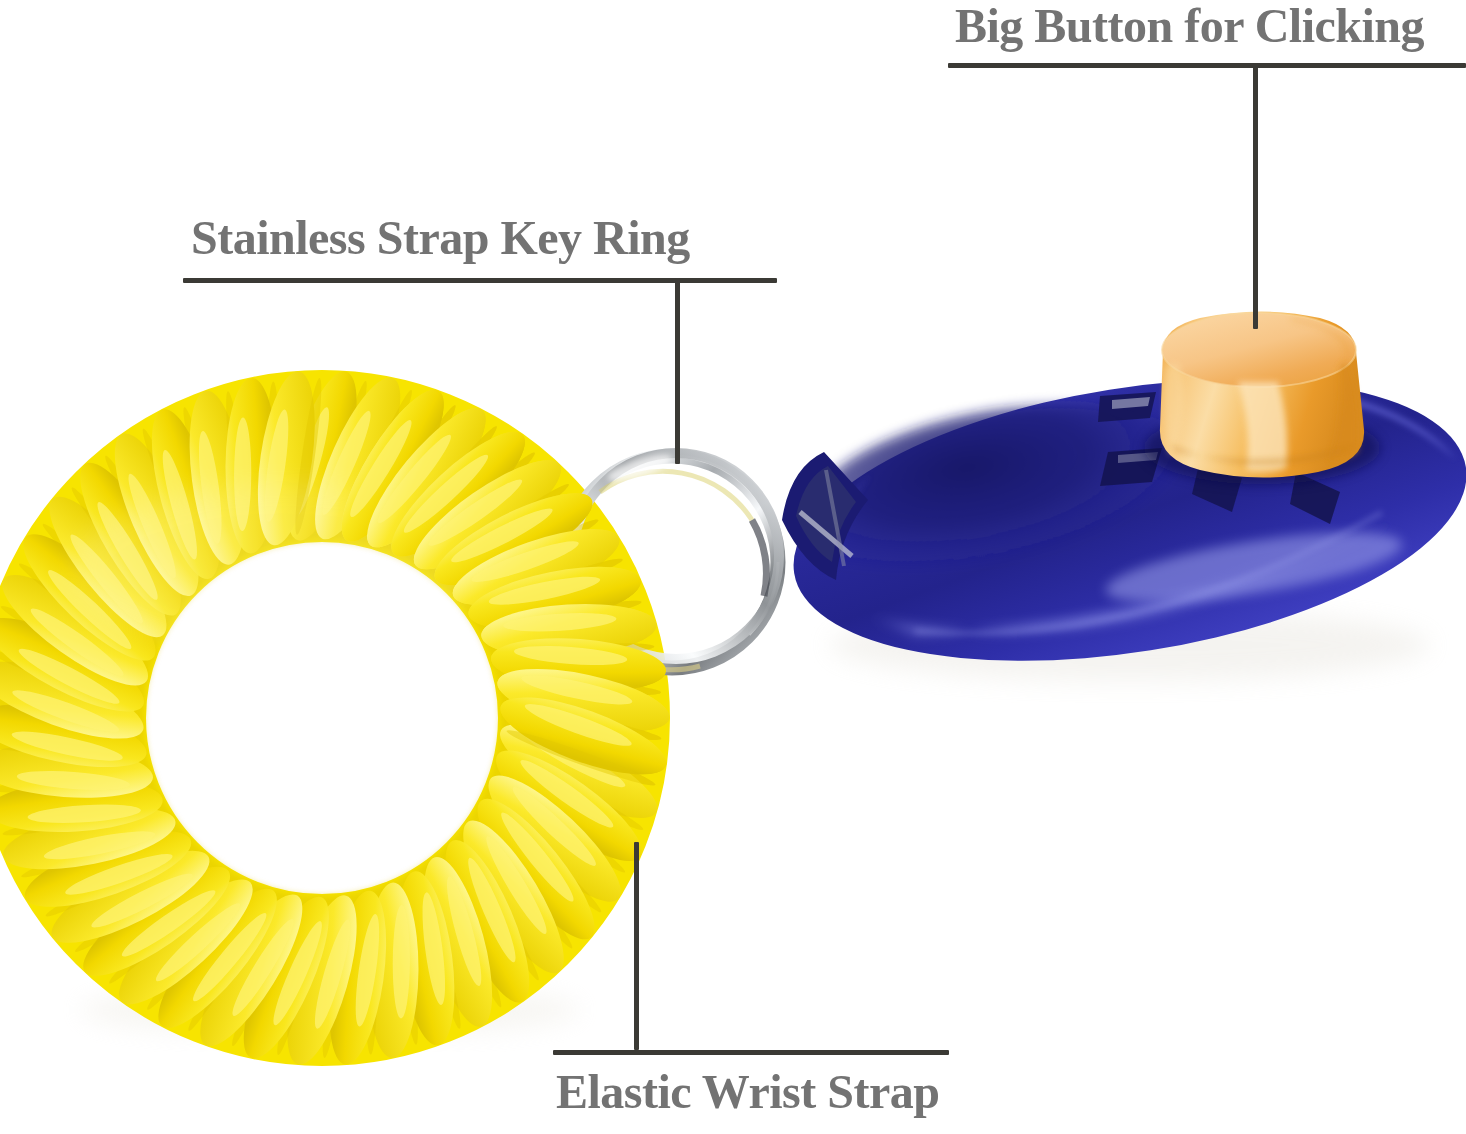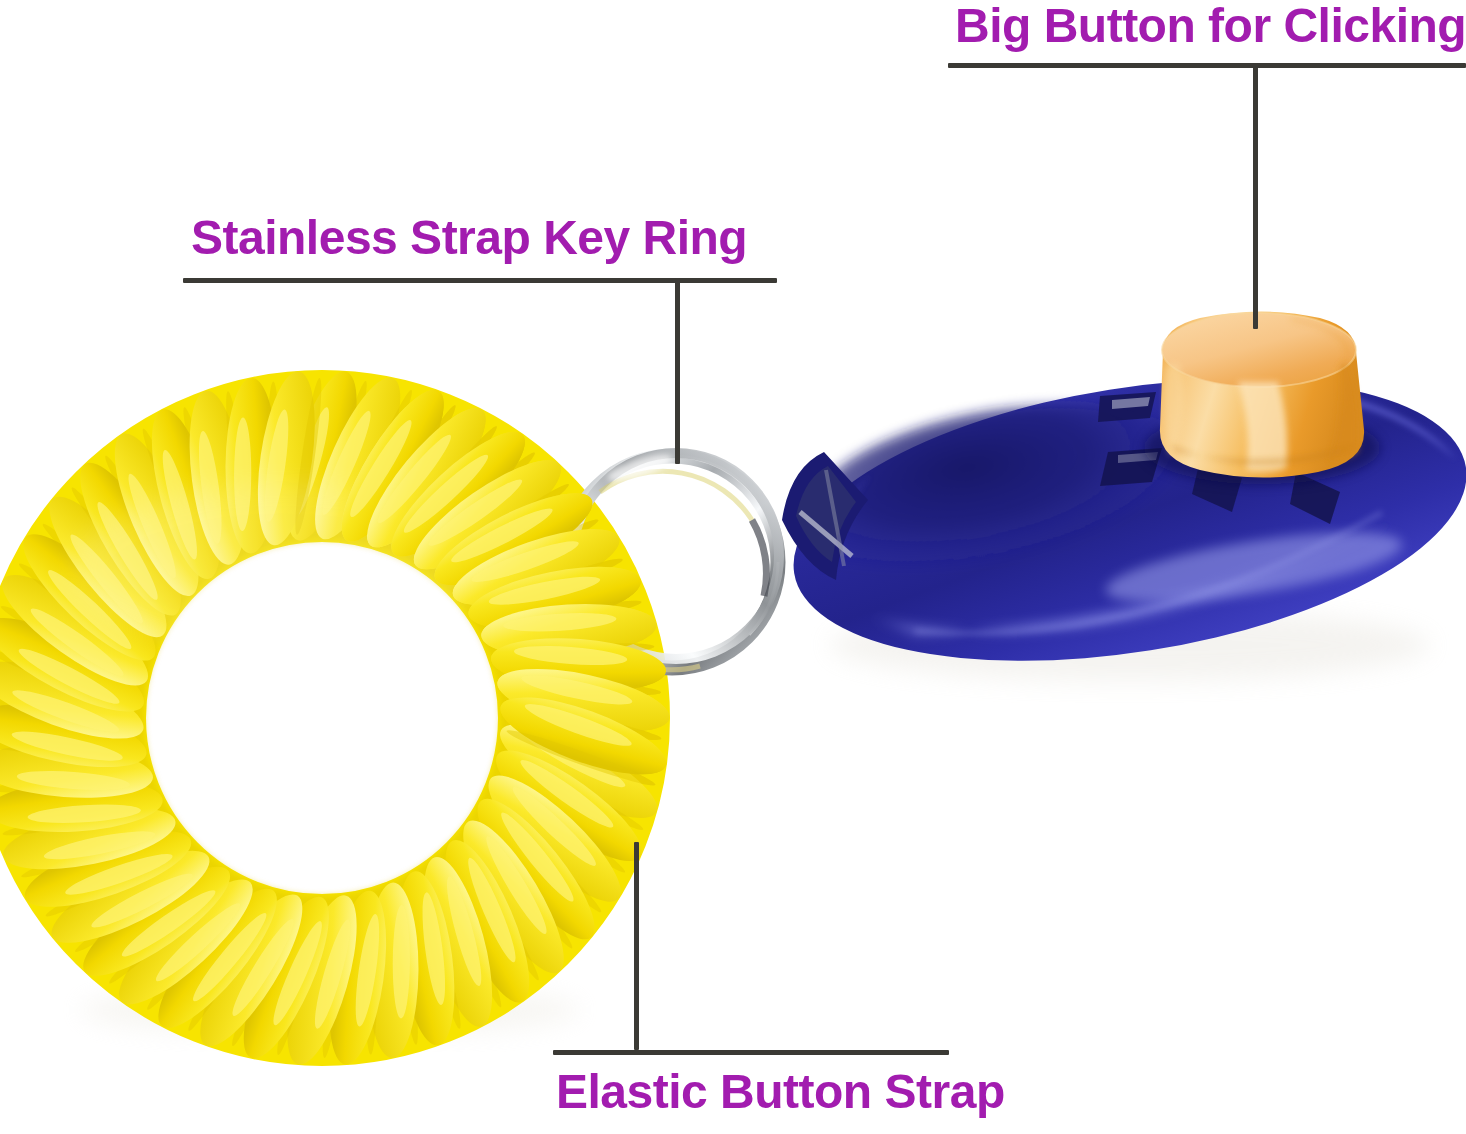--- a/index.html
+++ b/index.html
@@ -9,23 +9,24 @@
     background:#ffffff;
     overflow:hidden;
     font-family:"Liberation Sans","DejaVu Sans",sans-serif;
   }
   .callout-text{
     position:absolute;
     font-weight:700;
     font-size:48px;
     line-height:1;
     letter-spacing:-0.5px;
-    color:#a21caf;
+    color:#737373;
     white-space:nowrap;
     user-select:none;
+    font-family:Liberation Serif, serif;
   }
   .lead-h{
     position:absolute;
     height:5px;
     background:#3b3a35;
     border-radius:1px;
   }
   .lead-v{
     position:absolute;
     width:5px;
@@ -506,17 +507,17 @@
   </svg>
 
   <div class="callout-text" style="left:955px;top:2px;">Big Button for Clicking</div>
   <div class="lead-h" style="left:948px;top:63px;width:518px;"></div>
   <div class="lead-v" style="left:1253px;top:63px;height:266px;"></div>
 
   <div class="callout-text" style="left:191px;top:214px;">Stainless Strap Key Ring</div>
   <div class="lead-h" style="left:183px;top:278px;width:594px;"></div>
   <div class="lead-v" style="left:675px;top:278px;height:186px;"></div>
 
-  <div class="callout-text" style="left:556px;top:1068px;">Elastic Button Strap</div>
+  <div class="callout-text" style="left:556px;top:1068px;">Elastic Wrist Strap</div>
   <div class="lead-h" style="left:553px;top:1050px;width:396px;"></div>
   <div class="lead-v" style="left:634px;top:842px;height:208px;"></div>
 
 </div>
 
 </body></html>

